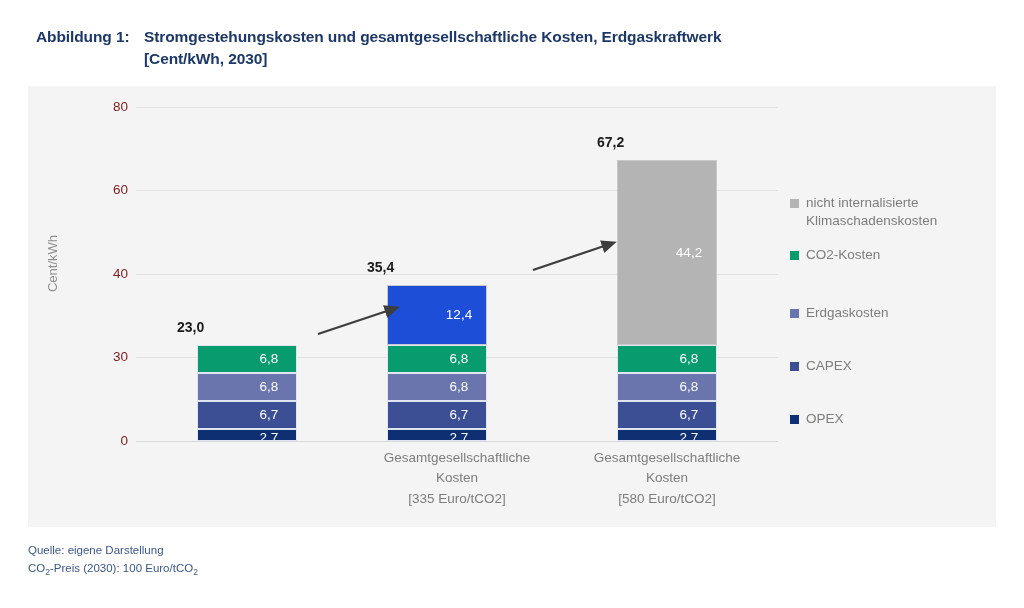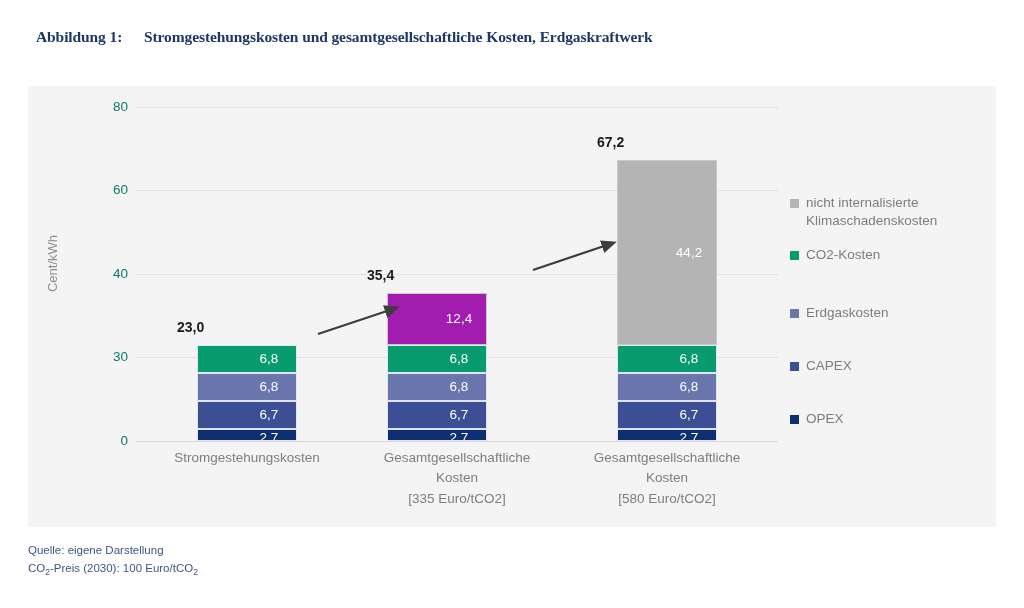--- a/index.html
+++ b/index.html
@@ -21,21 +21,20 @@
   #figure-title {
     position: absolute;
     left: 36px;
     top: 26px;
     width: 880px;
     font-size: 15.5px;
     font-weight: bold;
     color: #1d3867;
     line-height: 1.45;
     letter-spacing: -0.1px;
-    font-family: Liberation Serif, serif;
   }
   #figure-title .label {
     display: inline-block;
     width: 108px;
   }
   #figure-title .line2 {
     display: block;
     margin-left: 108px;
   }
 
@@ -65,21 +64,21 @@
   .gridline.zero {
     background: #d8d8d8;
   }
 
   .ytick {
     position: absolute;
     left: 58px;
     width: 42px;
     text-align: right;
     font-size: 13.5px;
-    color: #0f766e;
+    color: #7f1d1d;
     transform: translateY(-8px);
   }
 
   #yaxis-title {
     position: absolute;
     left: -31px;
     top: 170px;
     width: 110px;
     text-align: center;
     font-size: 13px;
@@ -176,20 +175,21 @@
     line-height: 1.55;
   }
   #footnotes div { white-space: nowrap; }
   sub { font-size: 8.5px; }
 </style>
 </head>
 <body>
 
 <div id="figure-title">
   <span class="label">Abbildung 1:</span><span>Stromgestehungskosten und gesamtgesellschaftliche Kosten, Erdgaskraftwerk</span>
+  <span class="line2">[Cent/kWh, 2030]</span>
 </div>
 
 <div id="chart-panel">
   <div class="plot">
 
     <div id="yaxis-title">Cent/kWh</div>
 
     <div class="gridline" style="top:21px"></div>
     <div class="ytick" style="top:21px">80</div>
 
@@ -216,21 +216,21 @@
       <div class="seg" style="height:28px;background:#3c4f94">
         <span>6,7</span>
       </div>
       <div class="seg" style="height:12px;background:#0e2f72">
         <span style="position:relative;top:3px">2,7</span>
       </div>
     </div>
 
     <div class="bar-group" style="left:359px">
       <div class="bar-total" style="top:-26px">35,4</div>
-      <div class="seg" style="height:52px;background:#a21caf;border-color:#c9c9c9">
+      <div class="seg" style="height:60px;background:#1d4ed8;border-color:#c9c9c9">
         <span>12,4</span>
       </div>
       <div class="seg" style="height:28px;background:#089b6e">
         <span>6,8</span>
       </div>
       <div class="seg" style="height:28px;background:#6a74ad">
         <span>6,8</span>
       </div>
       <div class="seg" style="height:28px;background:#3c4f94">
         <span>6,7</span>
@@ -262,23 +262,20 @@
     <svg id="arrows" viewBox="0 0 968 441">
       <defs>
         <marker id="ah" markerWidth="7" markerHeight="7" refX="5.2" refY="3" orient="auto">
           <path d="M0,0 L7,3 L0,6 z" fill="#3d3d3d"></path>
         </marker>
       </defs>
       <line x1="290" y1="248" x2="368" y2="222" stroke="#3d3d3d" stroke-width="2.2" marker-end="url(#ah)"></line>
       <line x1="505" y1="184" x2="585" y2="157" stroke="#3d3d3d" stroke-width="2.2" marker-end="url(#ah)"></line>
     </svg>
 
-    <div class="xlabel" style="left:119px">
-      <div>Stromgestehungskosten</div>
-    </div>
     <div class="xlabel" style="left:329px">
       <div>Gesamtgesellschaftliche</div>
       <div>Kosten</div>
       <div>[335 Euro/tCO2]</div>
     </div>
     <div class="xlabel" style="left:539px">
       <div>Gesamtgesellschaftliche</div>
       <div>Kosten</div>
       <div>[580 Euro/tCO2]</div>
     </div>

